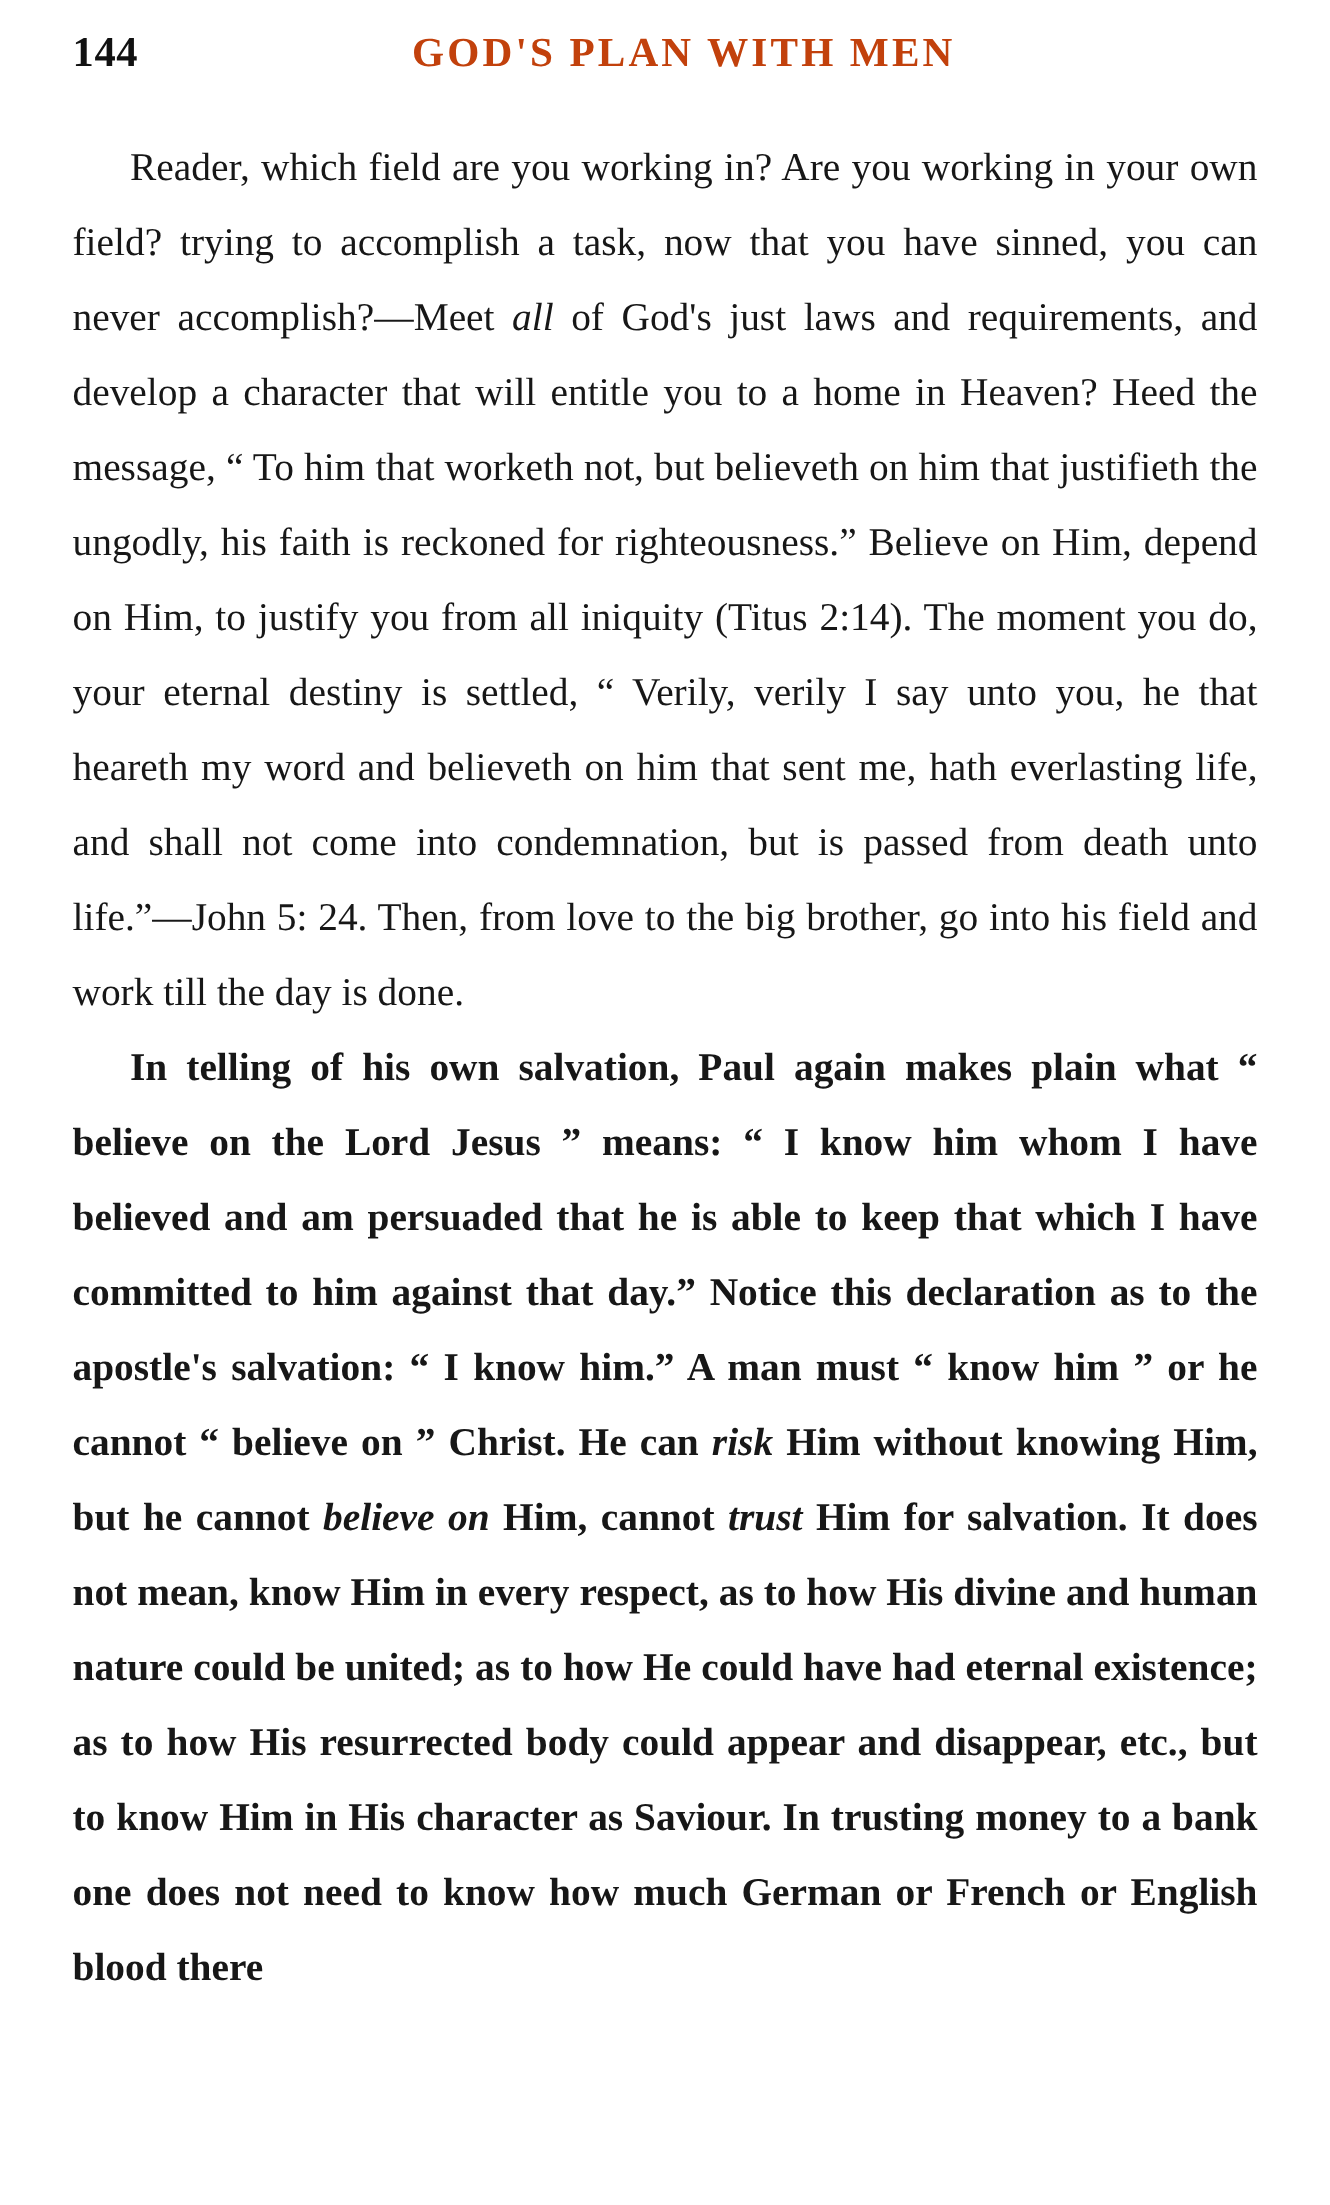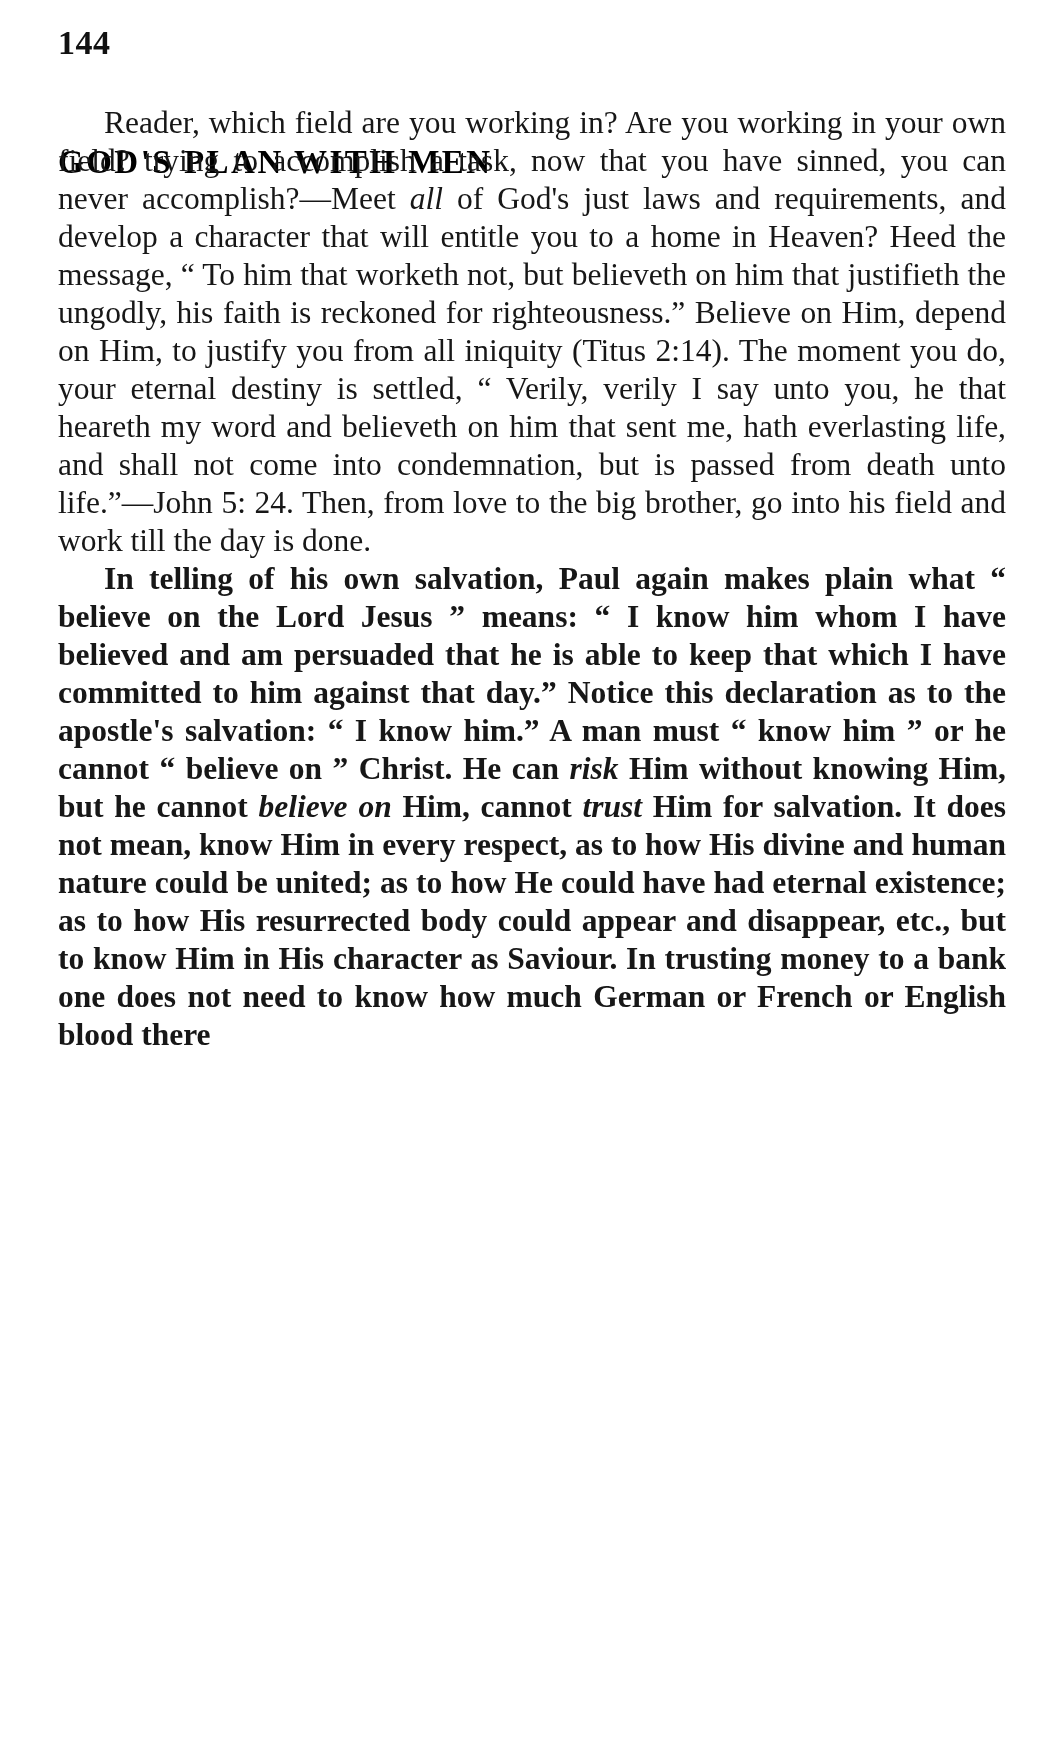--- a/index.html
+++ b/index.html
@@ -19,43 +19,42 @@
     width: 1064px;
     height: 1764px;
     box-sizing: border-box;
     padding: 24px 58px 0 58px;
   }
   .running-head {
     display: flex;
     align-items: baseline;
     margin-bottom: 34px;
     height: 46px;
-    flex-direction: column;
   }
   .folio {
     font-size: 34px;
     font-weight: bold;
     letter-spacing: 0.5px;
     width: 120px;
     flex: 0 0 120px;
     color: #111;
   }
   .head-title {
     flex: 1;
     text-align: center;
     font-size: 33px;
     font-weight: bold;
     letter-spacing: 2.5px;
-    color: #000000;
+    color: #c2410c;
     padding-right: 90px;
     white-space: nowrap;
   }
   .body-text {
     font-size: 31.5px;
-    line-height: 38px;
+    line-height: 60px;
     text-align: justify;
     text-justify: inter-word;
     color: #171717;
     -webkit-font-smoothing: antialiased;
   }
   .body-text p {
     margin: 0;
     text-indent: 46px;
   }
   .body-text p + p {

